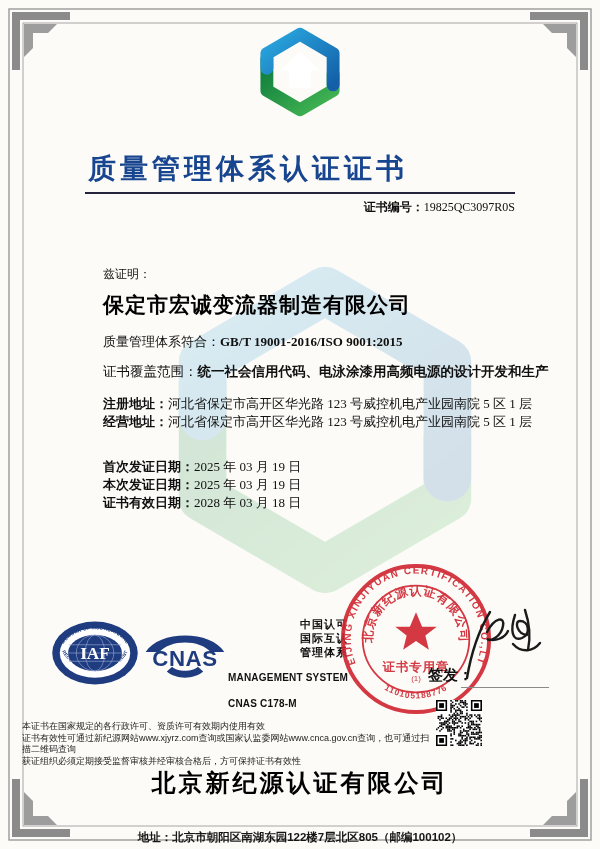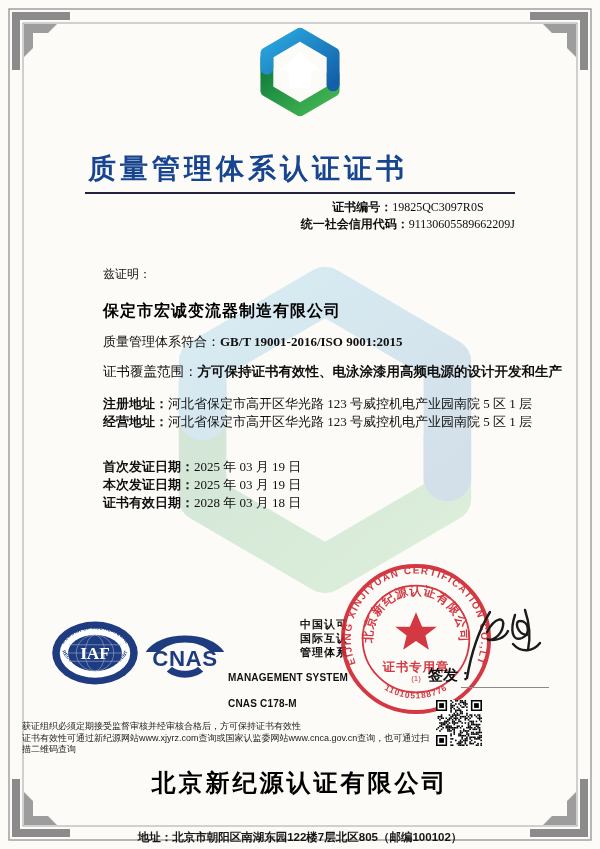--- a/index.html
+++ b/index.html
@@ -24,21 +24,21 @@
   #cert-meta{
     right:85px;top:199px;text-align:center;font-size:12px;line-height:17px;color:#0d0d0d;
   }
   #cert-meta .lbl{font-weight:bold;font-family:"Liberation Sans",sans-serif;}
   #cert-meta .val{font-family:"Liberation Serif","DejaVu Serif",serif;}
   
   .field{left:103px;font-size:13px;color:#101010;font-family:"Liberation Serif","DejaVu Serif",serif;}
   .field .lbl{font-weight:bold;}
   .field .val{font-family:"Liberation Serif","DejaVu Serif",serif;}
   #certify-intro{top:266px;font-size:12px;}
-  #company-name{top:301px;font-size:16px;font-weight:bold;letter-spacing:1px;color:#000;}
+  #company-name{top:291px;font-size:21px;font-weight:bold;letter-spacing:1px;color:#000;}
   #standard-row{top:333px;}
   #standard-row .val{font-weight:bold;}
   #scope-row{top:363px;font-size:13.5px;}
   #scope-row .val{font-weight:bold;}
   #reg-address-row{top:395px;}
   #biz-address-row{top:413px;}
   #first-issue-row{top:458px;text-align:center;}
   #this-issue-row{top:476px;}
   #valid-until-row{top:494px;}
   
@@ -99,34 +99,31 @@
   <use href="#hexlogo" width="340" height="370"></use>
 </svg>
 
 <div id="page-title" class="abs">质量管理体系认证证书</div>
 <div id="title-divider" class="abs"></div>
 
 <div id="cert-meta" class="abs">
   <div>
     <span class="lbl">证书编号：</span><span class="val">19825QC3097R0S</span>
   </div>
-  <div>
-    <span class="lbl">统一社会信用代码：</span><span class="val">91130605589662209J</span>
-  </div>
 </div>
 
 <div id="certify-intro" class="abs field">兹证明：</div>
 <div id="company-name" class="abs field">保定市宏诚变流器制造有限公司</div>
 
 <div id="standard-row" class="abs field">
   <span>质量管理体系符合：</span><span class="val">GB/T 19001-2016/ISO 9001:2015</span>
 </div>
 
 <div id="scope-row" class="abs field">
-  <span>证书覆盖范围：</span><span class="val">方可保持证书有效性、电泳涂漆用高频电源的设计开发和生产</span>
+  <span>证书覆盖范围：</span><span class="val">统一社会信用代码、电泳涂漆用高频电源的设计开发和生产</span>
 </div>
 
 <div id="reg-address-row" class="abs field">
   <span class="lbl">注册地址：</span><span>河北省保定市高开区华光路 123 号威控机电产业园南院 5 区 1 层</span>
 </div>
 <div id="biz-address-row" class="abs field">
   <span class="lbl">经营地址：</span><span>河北省保定市高开区华光路 123 号威控机电产业园南院 5 区 1 层</span>
 </div>
 
 <div id="first-issue-row" class="abs field">
@@ -494,18 +491,19 @@
       <rect x="16" y="28" width="1" height="1"></rect>
       <rect x="17" y="28" width="1" height="1"></rect>
       <rect x="19" y="28" width="1" height="1"></rect>
       <rect x="25" y="28" width="1" height="1"></rect>
       <rect x="26" y="28" width="1" height="1"></rect>
       <rect x="28" y="28" width="1" height="1"></rect>
     </g>
 </svg>
 
 <div id="footnotes" class="abs">
+  <div>本证书在国家规定的各行政许可、资质许可有效期内使用有效</div>
+  <div>证书有效性可通过新纪源网站www.xjyrz.com查询或国家认监委网站www.cnca.gov.cn查询，也可通过扫描二维码查询</div>
   <div>获证组织必须定期接受监督审核并经审核合格后，方可保持证书有效性</div>
-  <div>证书有效性可通过新纪源网站www.xjyrz.com查询或国家认监委网站www.cnca.gov.cn查询，也可通过扫描二维码查询</div>
 </div>
 
 <div id="issuer-name" class="abs">北京新纪源认证有限公司</div>
 <div id="issuer-address" class="abs">地址：北京市朝阳区南湖东园122楼7层北区805（邮编100102）</div>
 
 </body></html>

